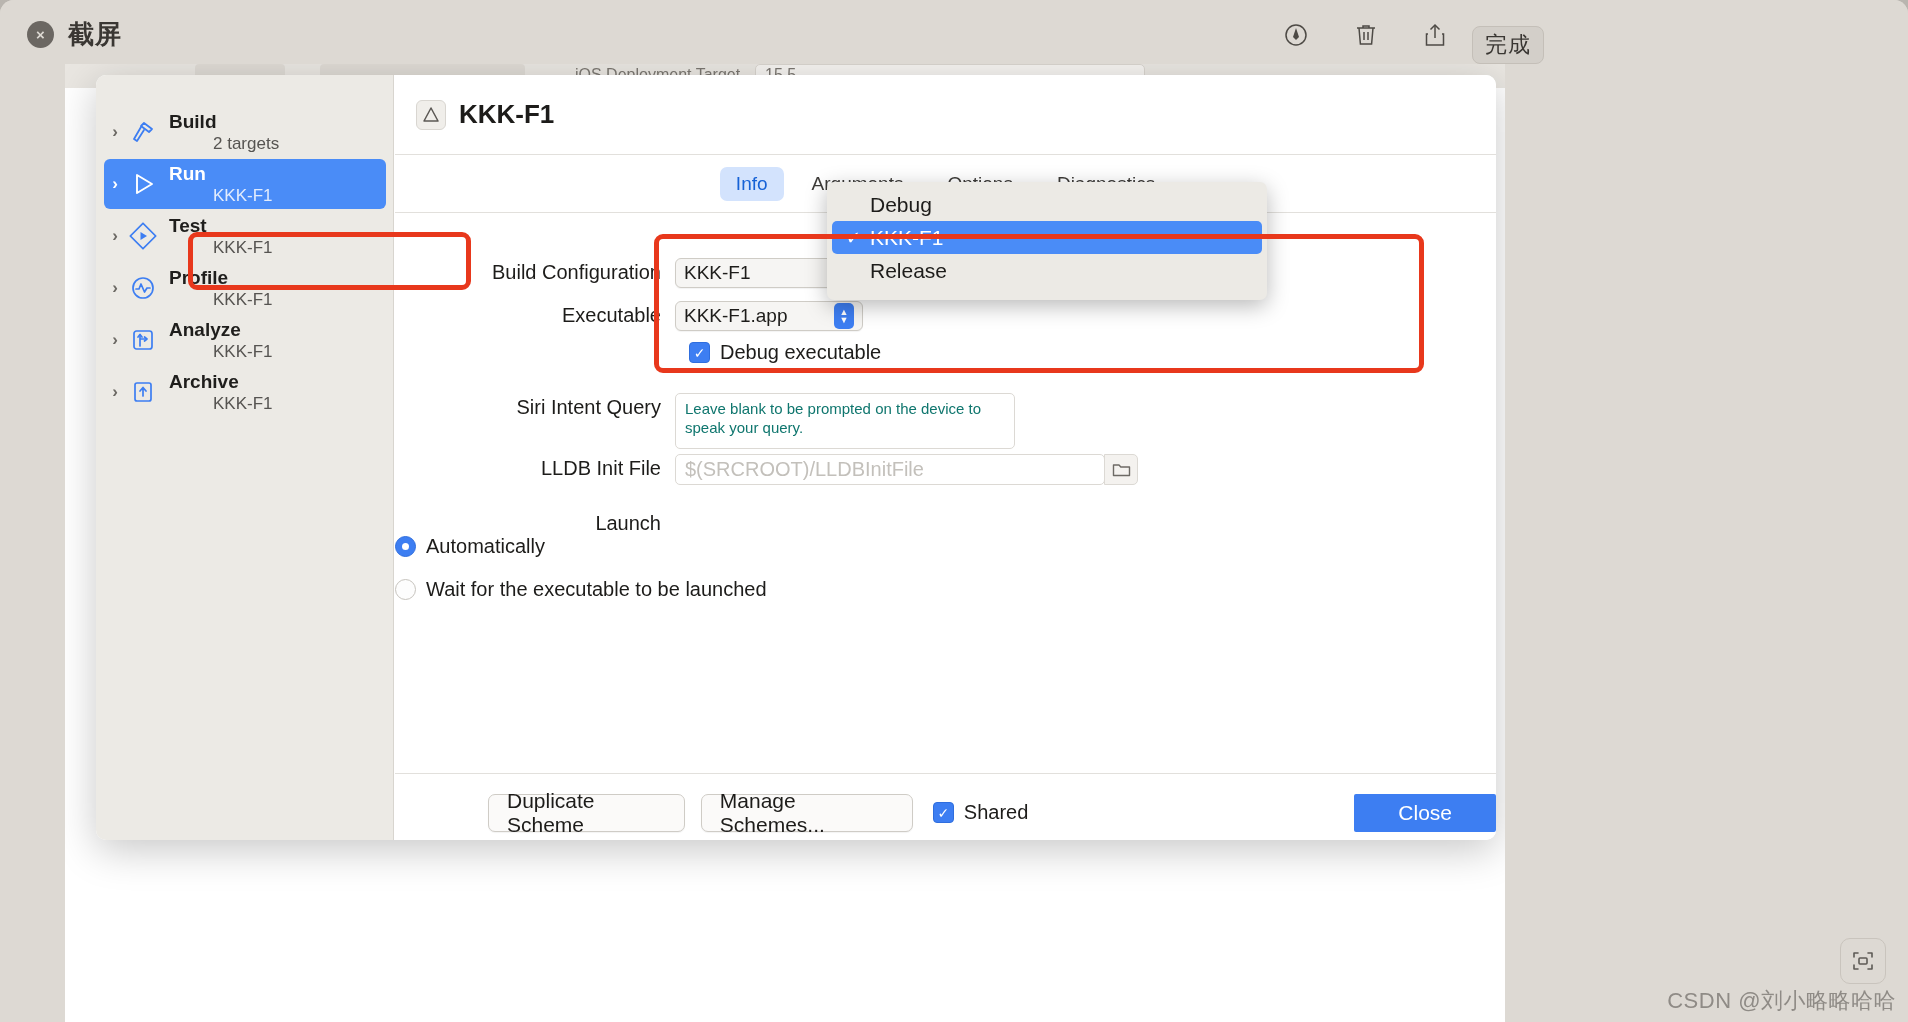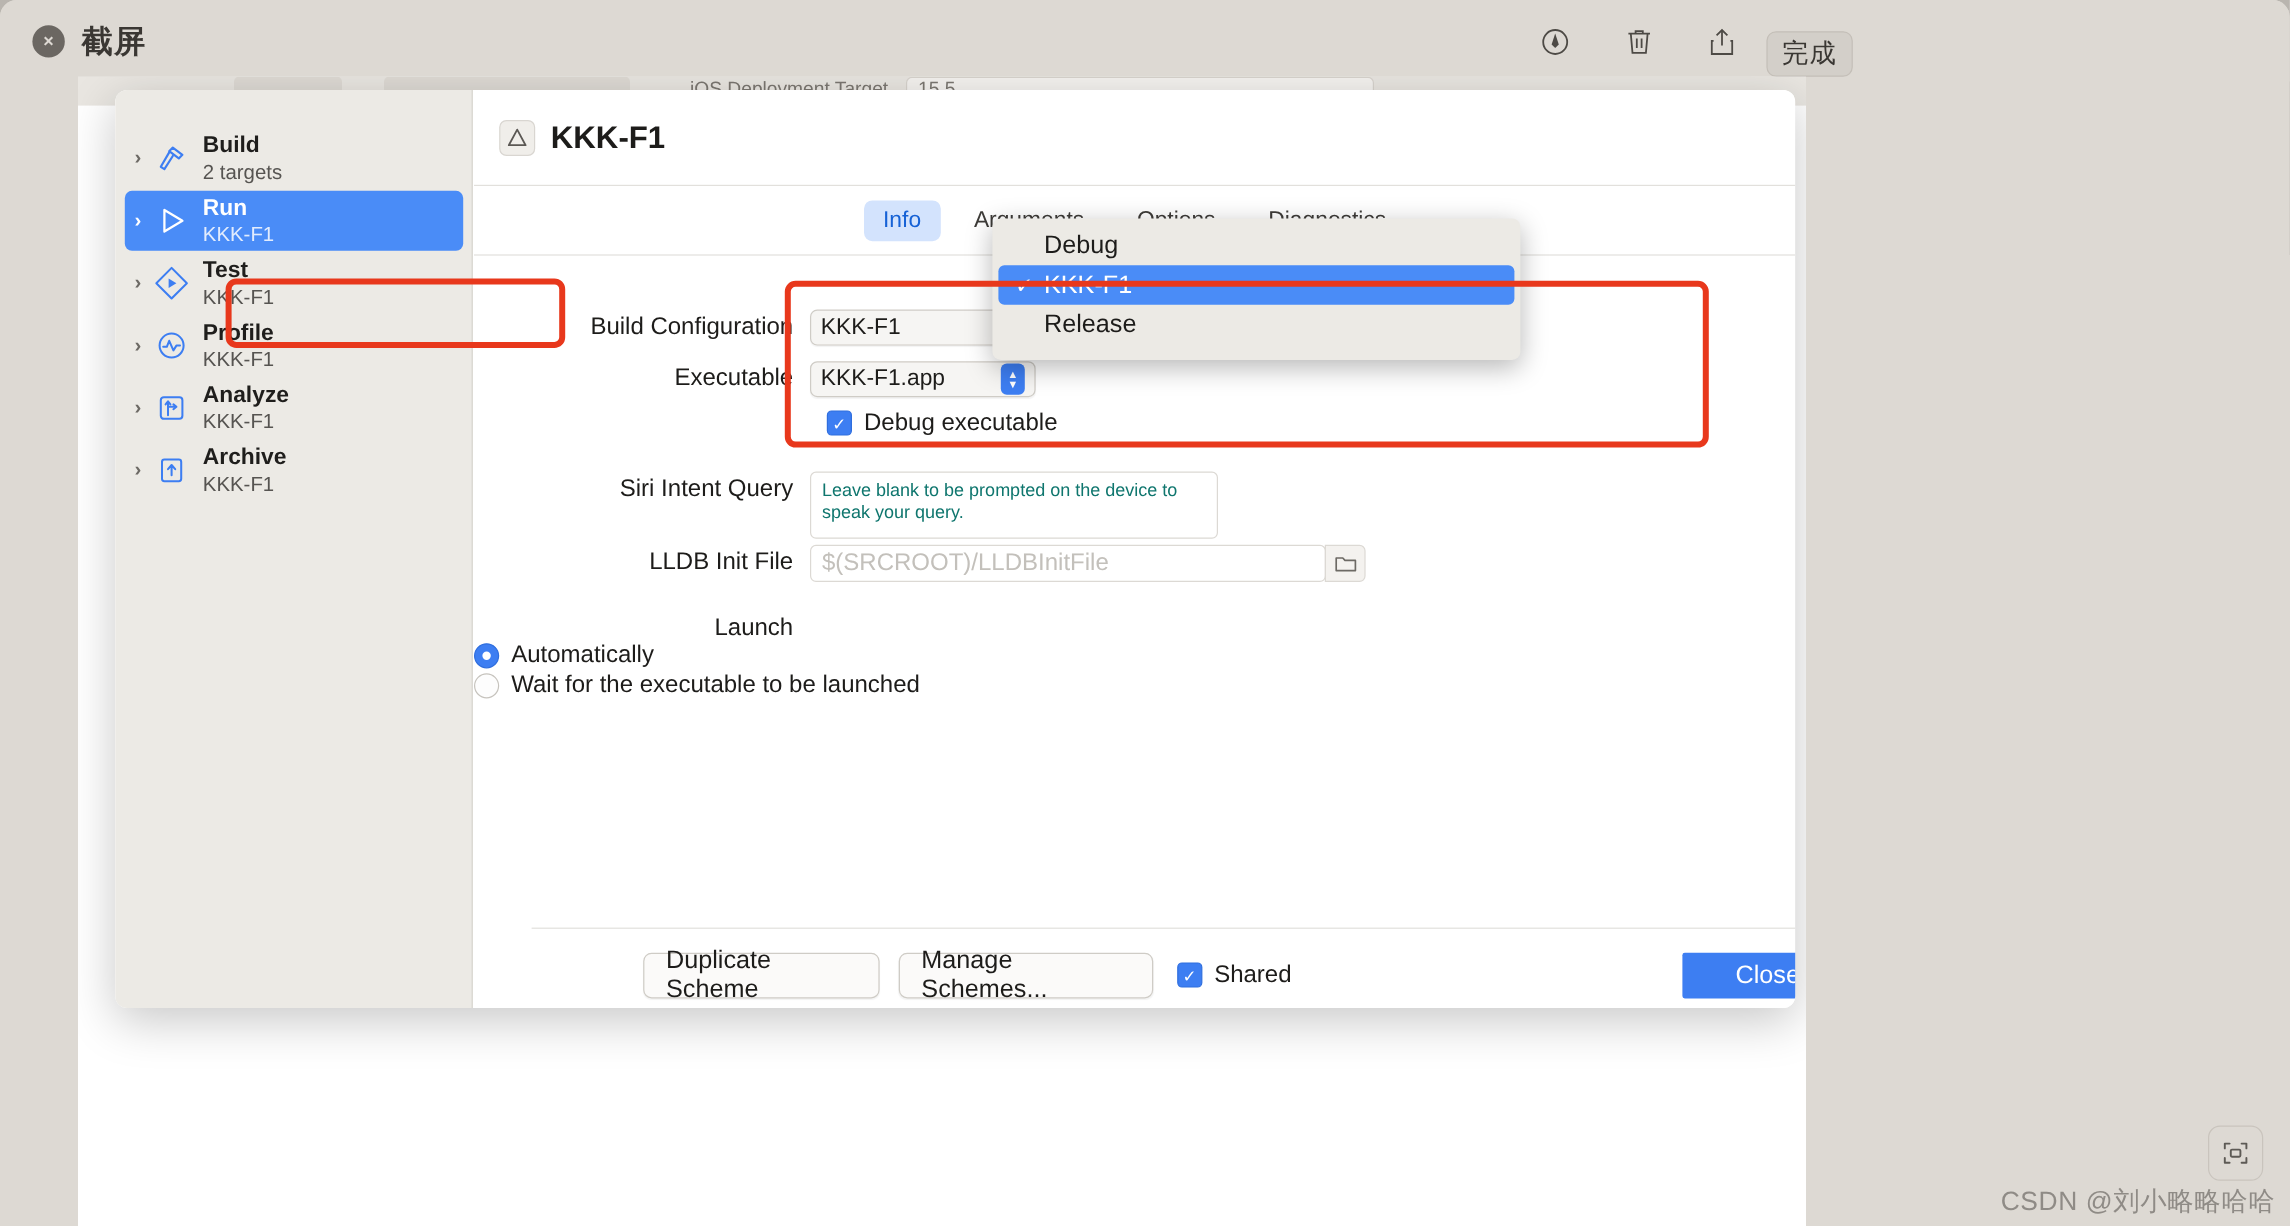--- a/index.html
+++ b/index.html
@@ -105,21 +105,21 @@
   }
   .scheme-row.selected { background: #4a8cf7; }
   .disc {
     width: 22px; text-align: center; font-size: 17px; color: #6d6a65;
     font-weight: 700; flex: none;
   }
   .scheme-row.selected .disc { color: #ffffff; }
   .sch-icon { width: 34px; height: 34px; flex: none; display:flex; align-items:center; justify-content:center; }
   .sch-text { margin-left: 9px; line-height: 1.15; }
   .sch-name { font-size: 19px; font-weight: 700; color: #1f1e1c; }
-  .sch-sub  { font-size: 17px; color: #565451; margin-top: 1px; }
+  .sch-sub  { font-size: 17px; color: #565451; margin-top: 1px; margin-left: 44px; }
   .scheme-row.selected .sch-name { color: #ffffff; }
   .scheme-row.selected .sch-sub  { color: #e2ecfd; }
 
   
   .pane { position: absolute; left: 299px; top: 0; width: 1101px; height: 765px; background:#fff; }
   .pane-head {
     position: absolute; left: 0; top: 0; width: 1101px; height: 80px;
     display: flex; align-items: center; border-bottom: 1px solid #e2e0dc;
   }
   .pane-appicon {
@@ -187,21 +187,21 @@
     width: 21px; height: 21px; border-radius: 50%; margin-right: 10px;
     border: 1px solid #2f6ede; background: #3d7ef2;
     display: flex; align-items: center; justify-content: center; cursor: pointer;
   }
   .radio .dot { width: 7px; height: 7px; border-radius: 50%; background:#fff; }
   .radio.off { background: #fdfdfd; border: 1px solid #c6c3bd; }
 
   
   .footer {
     position: absolute; left: 299px; top: 698px; width: 1101px; height: 78px;
-    border-top: 1px solid #e2e0dc; display: flex; align-items: center; margin-left: 48px;
+    border-top: 1px solid #e2e0dc; display: flex; align-items: center;
   }
   .fbtn {
     height: 38px; border-radius: 7px; background: #fbfaf9;
     border: 1px solid #cfccc6; padding: 0 18px;
     display: flex; align-items: center; font-size: 21px; color: #1d1c1a;
     cursor: pointer; box-shadow: 0 1px 1px rgba(0,0,0,0.05);
   }
   .close-btn {
     height: 38px; border-radius: 2px; background: #3d7ef2; color: #fff;
     padding: 0 44px; display: flex; align-items: center;
@@ -436,21 +436,21 @@
                 <svg width="19" height="16" viewBox="0 0 19 16" fill="none" stroke="#6d6a65" stroke-width="1.4" stroke-linejoin="round">
                   <path d="M1.5 13.5 V3 H7 L8.8 5 H17.5 V13.5 Z"></path>
                 </svg>
               </div>
             </div>
           </div>
 
           <div class="frow" style="left:0; top:296px;flex-direction:column;">
             <div class="flabel">Launch</div>
             <div>
-              <div class="checkrow" style="margin-bottom:2px;">
+              <div class="checkrow" style="margin-bottom:20px;">
                 <div class="radio">
                     <span class="dot"></span>
                   </div>
                 <span>Automatically</span>
               </div>
               <div class="checkrow">
                 <div class="radio off"></div>
                 <span>Wait for the executable to be launched</span>
               </div>
             </div>

